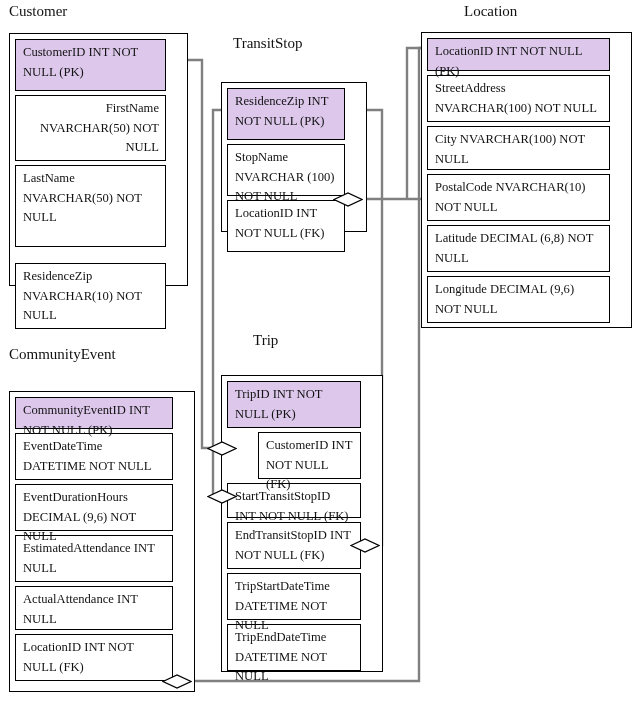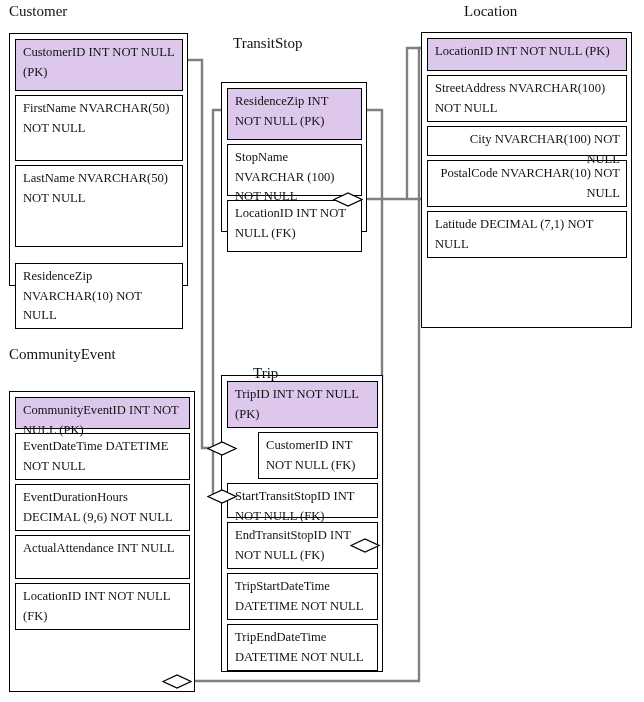--- a/index.html
+++ b/index.html
@@ -43,21 +43,21 @@
     line-height: 17px;
     white-space: nowrap;
     color: #111111;
     z-index: 3;
   }
   .entity-body {
     position: absolute;
     border: 1.6px solid #000000;
     background: #ffffff;
     box-sizing: border-box;
-    padding: 5px 4px 6px 5px;
+    padding: 5px 21px 6px 5px;
   }
   .attr {
     border: 1.3px solid #000000;
     background: #ffffff;
     box-sizing: border-box;
     font-size: 12.6px;
     line-height: 19.5px;
     padding: 3px 6px 4px 7px;
     margin-bottom: 4px;
     word-wrap: break-word;
@@ -95,21 +95,21 @@
       <path d="M 221 110 L 213 110 L 213 496 L 222 496"></path>
 
       <path d="M 367 110 L 382 110 L 382 545 L 367 545"></path>
     </g>
   </svg>
 
   <div class="entity">
     <div class="entity-title" style="left:9px; top:3px;">Customer</div>
     <div class="entity-body" style="left:9px; top:33px; width:179px; height:253px;">
       <div class="attr pk" style="height:52px;">CustomerID INT NOT NULL (PK)</div>
-      <div class="attr" style="height:66px;">FirstName NVARCHAR(50) NOT NULL</div>
+      <div class="attr" style="height:66px;text-align:right;">FirstName NVARCHAR(50) NOT NULL</div>
       <div class="attr" style="height:82px;">LastName NVARCHAR(50) NOT NULL</div>
       <div class="attr" style="height:66px;margin-top:16px;">ResidenceZip NVARCHAR(10) NOT NULL</div>
     </div>
   </div>
 
   <div class="entity">
     <div class="entity-title" style="left:233px; top:35px;">TransitStop</div>
     <div class="entity-body" style="left:221px; top:82px; width:146px; height:150px;">
       <div class="attr pk" style="height:52px;">ResidenceZip INT NOT NULL (PK)</div>
       <div class="attr" style="height:52px;">StopName NVARCHAR (100) NOT NULL</div>
@@ -118,42 +118,44 @@
     <svg class="diamond" style="left:333px; top:192px;" viewBox="0 0 30 15">
       <polygon points="1,7.5 15,1 29,7.5 15,14" fill="#ffffff" stroke="#000000" stroke-width="1.3"></polygon>
     </svg>
   </div>
 
   <div class="entity">
     <div class="entity-title" style="left:464px; top:3px;">Location</div>
     <div class="entity-body" style="left:421px; top:32px; width:211px; height:296px;">
       <div class="attr pk" style="height:33px;">LocationID INT NOT NULL (PK)</div>
       <div class="attr" style="height:47px;">StreetAddress NVARCHAR(100) NOT NULL</div>
-      <div class="attr" style="height:30px;text-align:right;">City NVARCHAR(100) NOT NULL</div>
-      <div class="attr" style="height:47px;text-align:right;">PostalCode NVARCHAR(10) NOT NULL</div>
-      <div class="attr" style="height:47px;">Latitude DECIMAL (7,1) NOT NULL</div>
+      <div class="attr" style="height:44px;">City NVARCHAR(100) NOT NULL</div>
+      <div class="attr" style="height:47px;">PostalCode NVARCHAR(10) NOT NULL</div>
+      <div class="attr" style="height:47px;">Latitude DECIMAL (6,8) NOT NULL</div>
+      <div class="attr" style="height:47px;">Longitude DECIMAL (9,6) NOT NULL</div>
     </div>
   </div>
 
   <div class="entity">
     <div class="entity-title" style="left:9px; top:346px;">CommunityEvent</div>
     <div class="entity-body" style="left:9px; top:391px; width:186px; height:301px;">
       <div class="attr pk" style="height:32px;">CommunityEventID INT NOT NULL (PK)</div>
       <div class="attr" style="height:47px;">EventDateTime DATETIME NOT NULL</div>
       <div class="attr" style="height:47px;">EventDurationHours DECIMAL (9,6) NOT NULL</div>
+      <div class="attr" style="height:47px;">EstimatedAttendance INT NULL</div>
       <div class="attr" style="height:44px;">ActualAttendance INT NULL</div>
       <div class="attr" style="height:47px;">LocationID INT NOT NULL (FK)</div>
     </div>
     <svg class="diamond" style="left:162px; top:674px;" viewBox="0 0 30 15">
       <polygon points="1,7.5 15,1 29,7.5 15,14" fill="#ffffff" stroke="#000000" stroke-width="1.3"></polygon>
     </svg>
   </div>
 
   <div class="entity">
-    <div class="entity-title" style="left:253px; top:365px;text-align:right;">Trip</div>
+    <div class="entity-title" style="left:253px; top:332px;text-align:right;">Trip</div>
     <div class="entity-body" style="left:221px; top:375px; width:162px; height:297px;">
       <div class="attr pk" style="height:47px;">TripID INT NOT NULL (PK)</div>
       <div class="attr" style="height:47px;margin-left:31px;">CustomerID INT NOT NULL (FK)</div>
       <div class="attr" style="height:35px;">StartTransitStopID INT NOT NULL (FK)</div>
       <div class="attr" style="height:47px;">EndTransitStopID INT NOT NULL (FK)</div>
       <div class="attr" style="height:47px;">TripStartDateTime DATETIME NOT NULL</div>
       <div class="attr" style="height:47px;">TripEndDateTime DATETIME NOT NULL</div>
     </div>
     <svg class="diamond" style="left:207px; top:441px;" viewBox="0 0 30 15">
       <polygon points="1,7.5 15,1 29,7.5 15,14" fill="#ffffff" stroke="#000000" stroke-width="1.3"></polygon>

